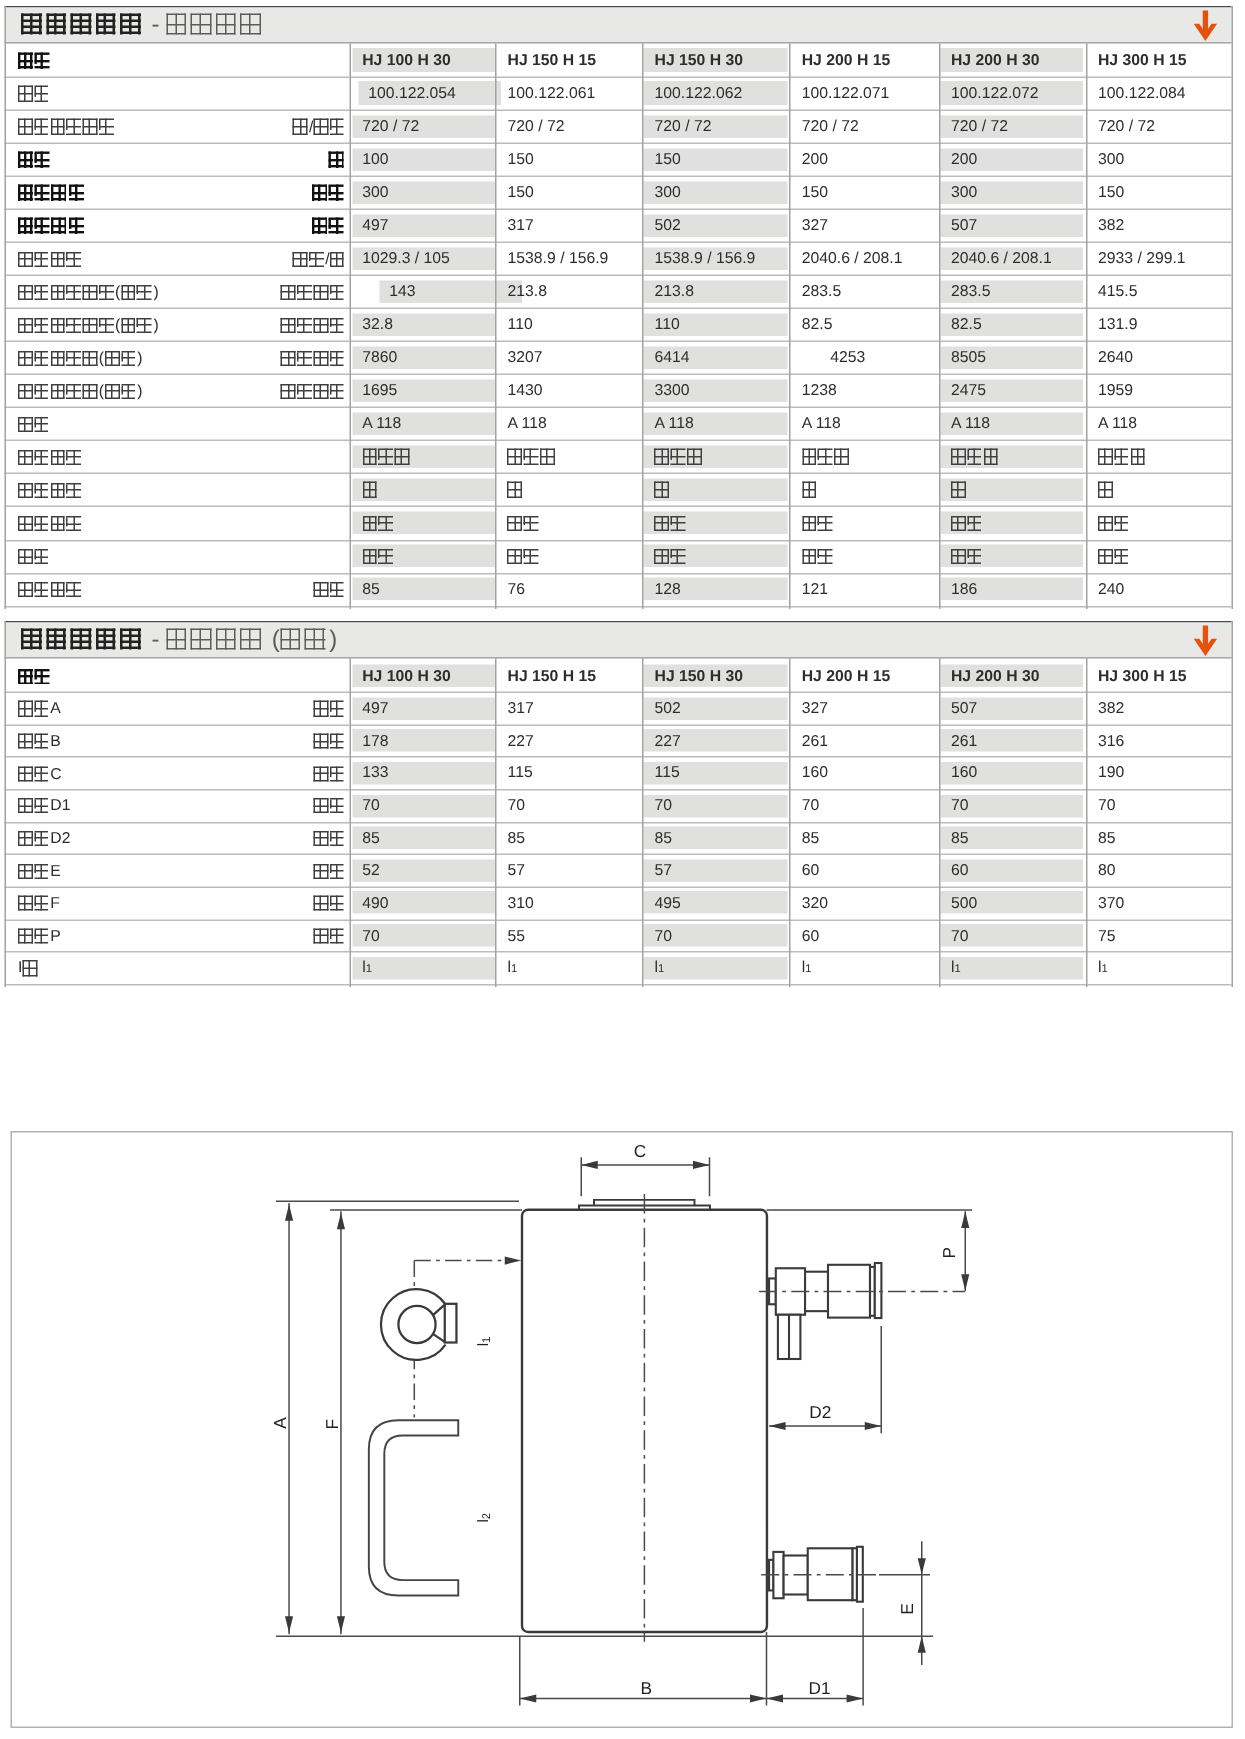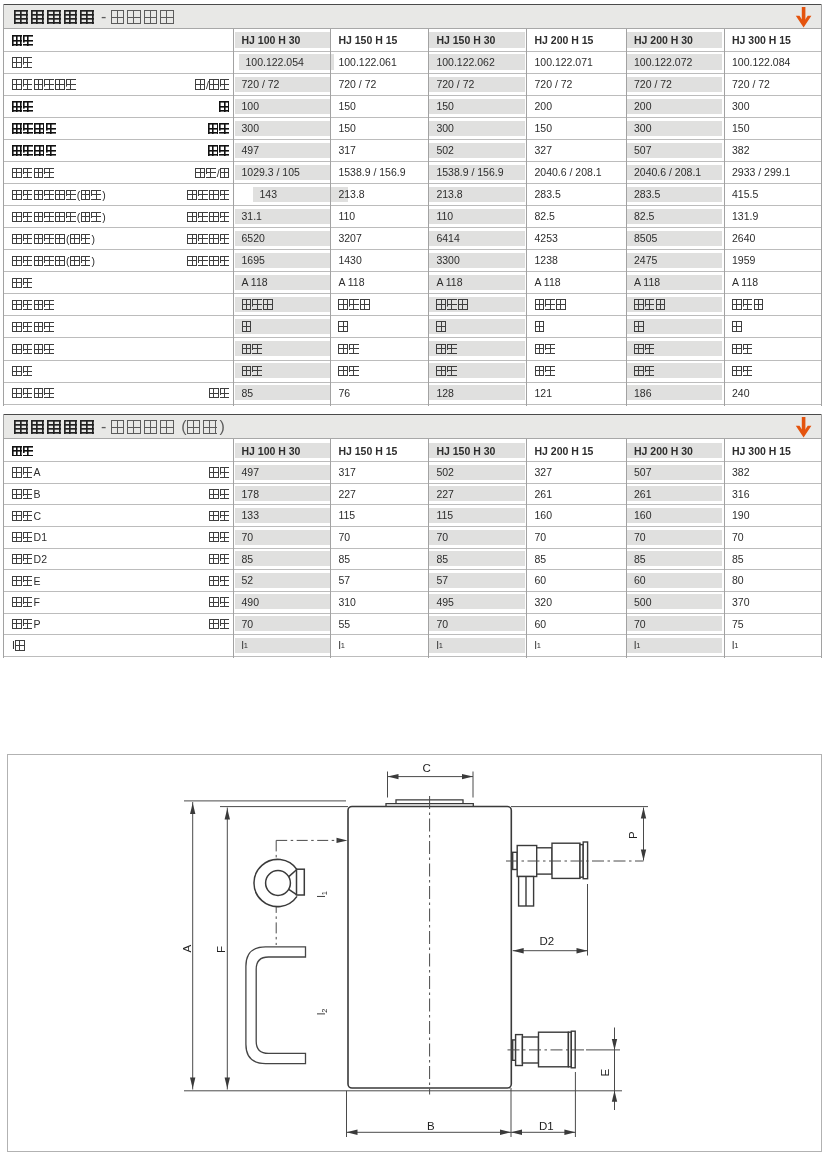--- a/index.html
+++ b/index.html
@@ -193,21 +193,21 @@
       <i class="c"></i>
       <i class="d"></i>
       <span class="pa">)</span>
     </span>
     <span class="un">
       <i class="c"></i>
       <i class="d"></i>
       <i class="c"></i>
       <i class="d"></i>
     </span>
-    <div class="cell g" style="left:232.0px">31.1</div>
+    <div class="cell g" style="left:232.0px">32.8</div>
     <div class="cell" style="left:328.9px">110</div>
     <div class="cell g" style="left:426.9px">110</div>
     <div class="cell" style="left:525.0px">82.5</div>
     <div class="cell g" style="left:624.5px">82.5</div>
     <div class="cell" style="left:722.5px">131.9</div>
   </div>
 <div class="row" style="top:228.3px;height:22.04px">
     <span class="lb">
       <i class="c"></i>
       <i class="d"></i>
@@ -218,24 +218,24 @@
       <i class="c"></i>
       <i class="d"></i>
       <span class="pa">)</span>
     </span>
     <span class="un">
       <i class="c"></i>
       <i class="d"></i>
       <i class="c"></i>
       <i class="d"></i>
     </span>
-    <div class="cell g" style="left:232.0px">6520</div>
+    <div class="cell g" style="left:232.0px">7860</div>
     <div class="cell" style="left:328.9px">3207</div>
     <div class="cell g" style="left:426.9px">6414</div>
-    <div class="cell" style="left:525.0px">4253</div>
+    <div class="cell" style="left:544px">4253</div>
     <div class="cell g" style="left:624.5px">8505</div>
     <div class="cell" style="left:722.5px">2640</div>
   </div>
 <div class="row" style="top:250.3px;height:22.04px">
     <span class="lb">
       <i class="c"></i>
       <i class="d"></i>
       <i class="c"></i>
       <i class="d"></i>
       <i class="c"></i>

